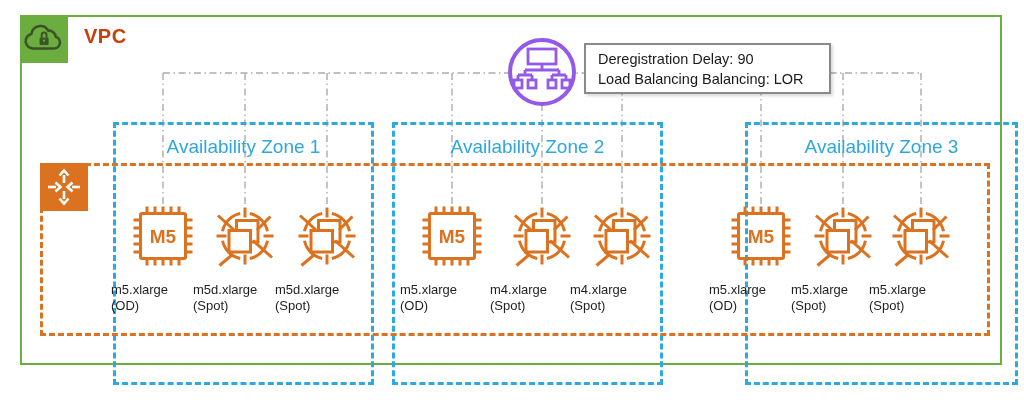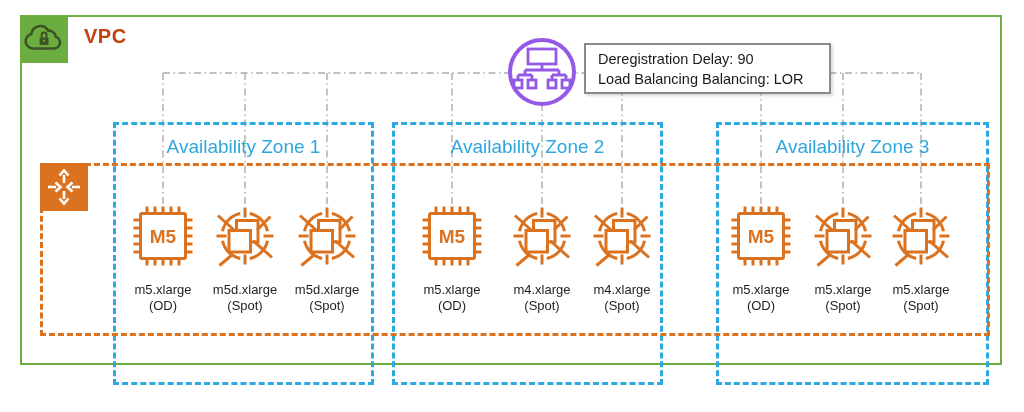--- a/index.html
+++ b/index.html
@@ -9,31 +9,31 @@
   }
   .abs{position:absolute;}
   
   #vpc-box{left:20px;top:15px;width:982px;height:350px;border:2px solid #6BAD3E;box-sizing:border-box;}
   #vpc-icon{left:20px;top:15px;width:48px;height:48px;background:#6BAD3E;}
   #vpc-label{left:84px;top:25px;font-size:20px;font-weight:bold;color:#c2410c;letter-spacing:.5px;}
   
   .az-box{top:122px;height:263px;border:3px dashed #2CA9E1;box-sizing:border-box;background:transparent;}
   #az1{left:113px;width:261px;}
   #az2{left:392px;width:271px;}
-  #az3{left:716px;width:273px;}
+  #az3{left:745px;width:273px;}
   .az-title{margin-top:11px;text-align:center;font-size:19px;color:#2FA7DC;}
   
   #asg-box{left:40px;top:163px;width:950px;height:173px;border:3px dashed #DB7220;box-sizing:border-box;}
   #asg-icon{left:40px;top:163px;width:48px;height:48px;background:#DB7220;}
   
   #lb-info{left:584px;top:43px;width:247px;height:51px;background:#fff;border:2px solid #8A8A8A;
     box-sizing:border-box;padding:4px 0 16px 12px;font-size:14.5px;line-height:20px;color:#1A1A1A;
     box-shadow:2px 2px 3px rgba(0,0,0,.15);}
   
-  .inst-label{top:282px;width:104px;text-align:center;font-size:13px;line-height:16px;color:#1F1F1F;}
+  .inst-label{top:282px;width:104px;text-align:left;font-size:13px;line-height:16px;color:#1F1F1F;}
   svg{display:block;}
   .layer{left:0;top:0;}
 </style>
 </head>
 <body>
 
 <div id="canvas">
 
   <svg class="abs layer" width="1024" height="412">
     <g stroke="#ACACAC" stroke-width="1.4" stroke-dasharray="7 3.5 1.5 3.5" fill="none">

